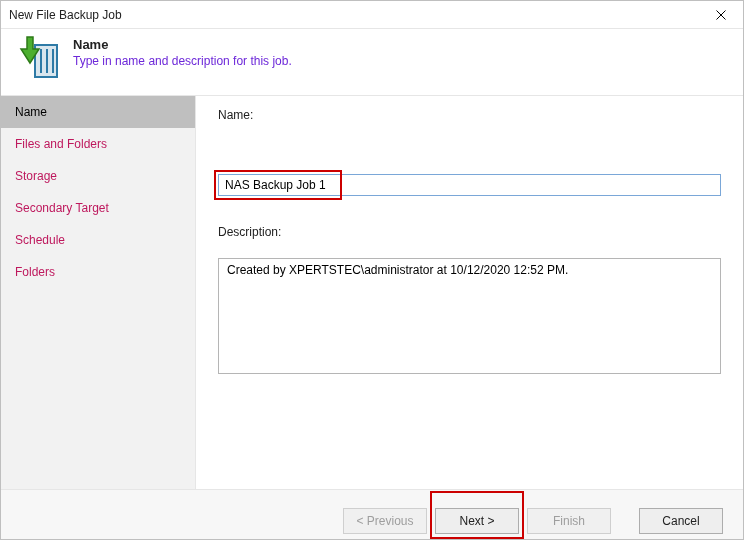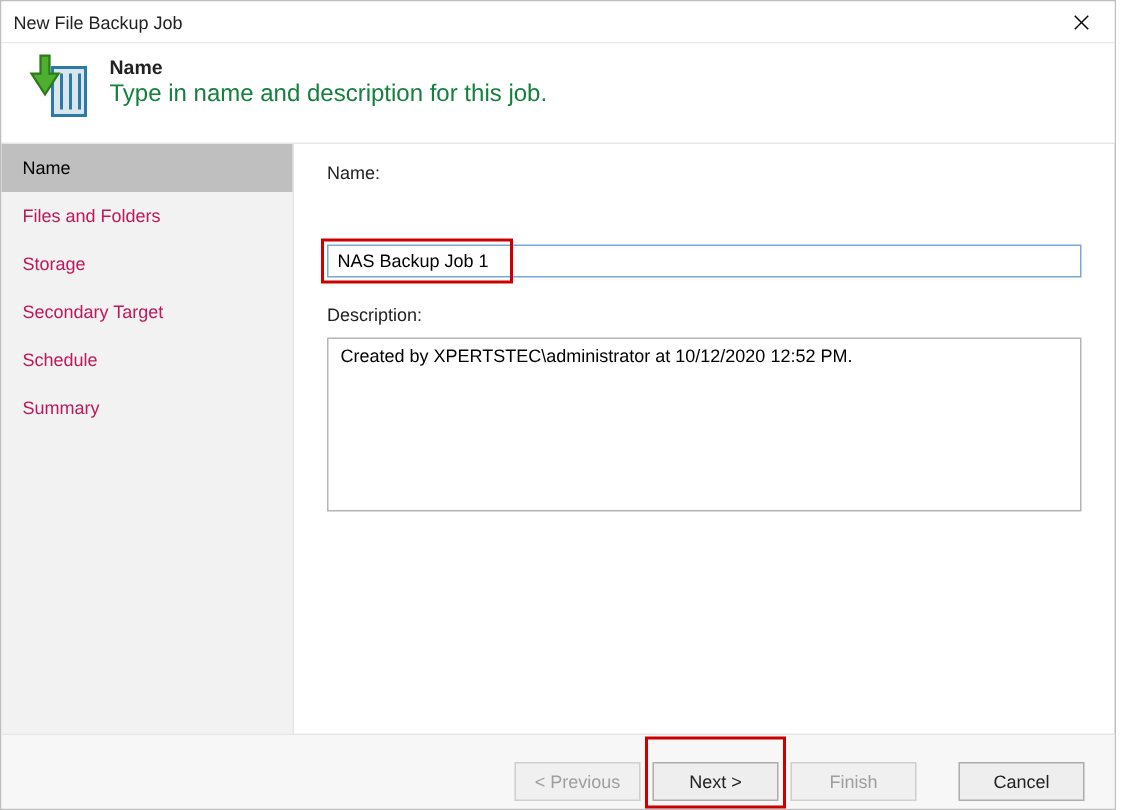--- a/index.html
+++ b/index.html
@@ -56,22 +56,22 @@
     width: 46px;
     height: 46px;
     flex: 0 0 auto;
   }
   .header-text .h-title {
     font-weight: 700;
     font-size: 13px;
     margin: 2px 0 2px 0;
   }
   .header-text .h-sub {
-    font-size: 16px;
-    color: #15803d;
+    font-size: 12px;
+    color: #6d28d9;
   }
 
   .body {
     flex: 1;
     display: flex;
     min-height: 0;
     border-top: 1px solid #e6e6e6;
   }
   .sidebar {
     width: 195px;
@@ -90,21 +90,21 @@
   .step.active {
     background: #bfbfbf;
     color: #000;
   }
 
   .content {
     flex: 1;
     padding: 10px 22px 10px 22px;
     display: flex;
     flex-direction: column;
-    gap: 8px;
+    gap: 19px;
   }
   .field-label {
     font-size: 12px;
     margin-top: 2px;
   }
   .name-wrap {
     position: relative;
     margin-top: 33px;
   }
   .name-input {
@@ -215,21 +215,21 @@
   </div>
 
   <div class="body">
 
     <div class="sidebar">
       <div class="step active">Name</div>
       <div class="step">Files and Folders</div>
       <div class="step">Storage</div>
       <div class="step">Secondary Target</div>
       <div class="step">Schedule</div>
-      <div class="step">Summary</div>
+      <div class="step">Folders</div>
     </div>
 
     <div class="content">
       <div class="field-label">Name:</div>
       <div class="name-wrap">
         <input type="text" class="name-input" value="NAS Backup Job 1" style="">
         <div class="name-highlight"></div>
       </div>
 
       <div class="field-label" style="margin-top:10px">Description:</div>

